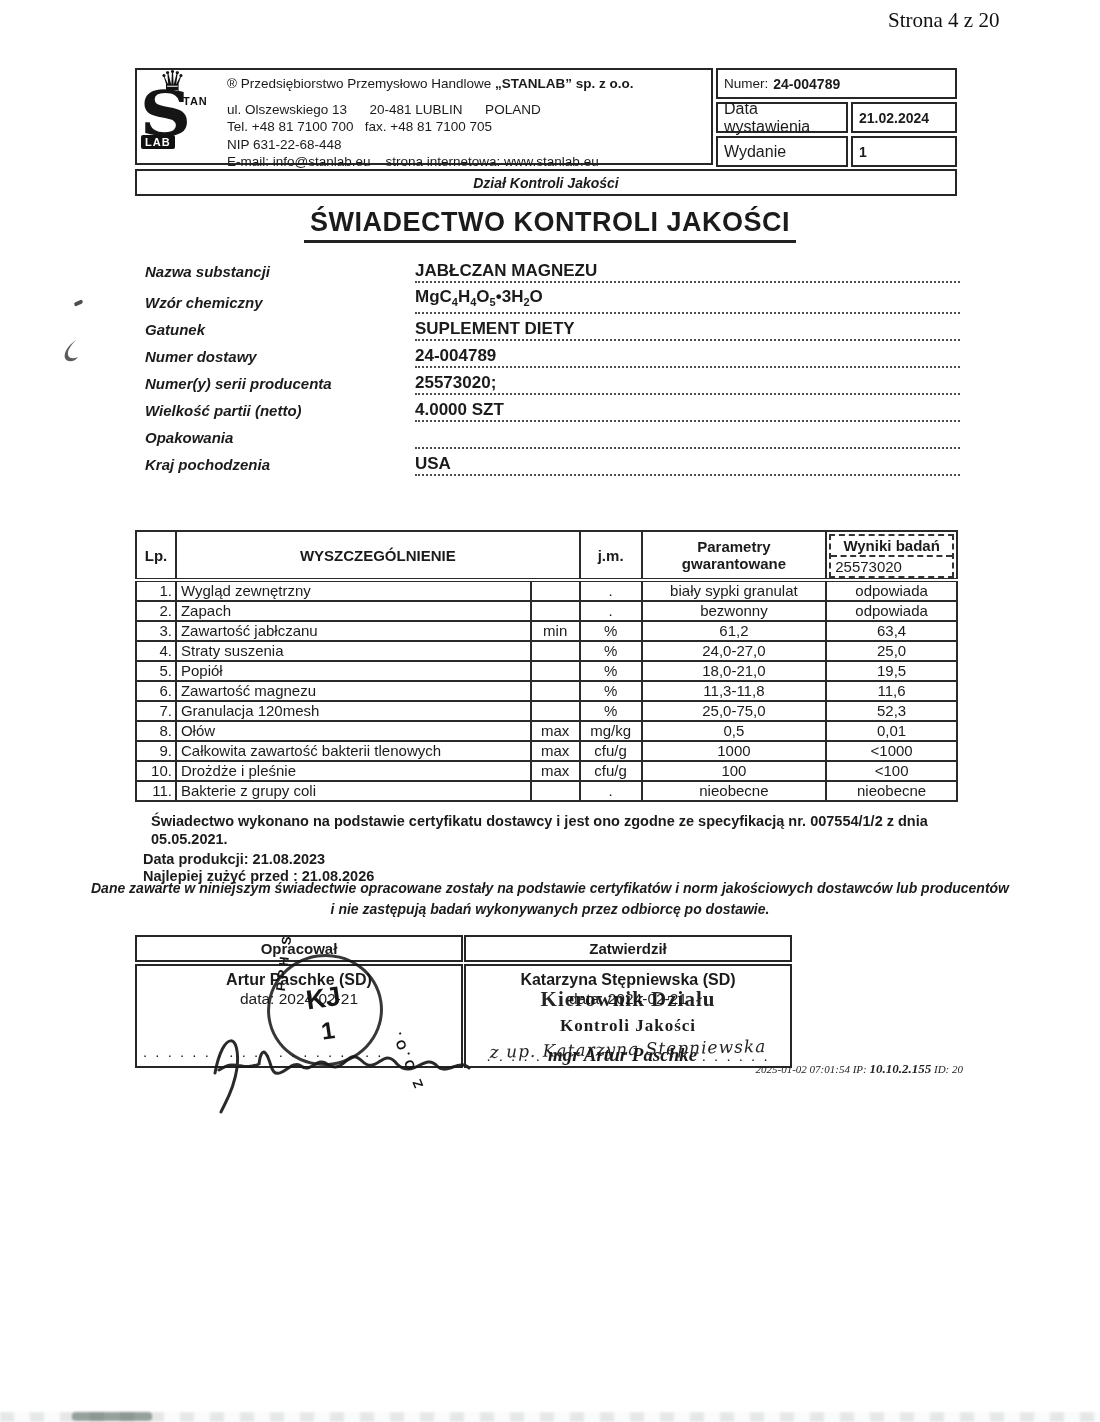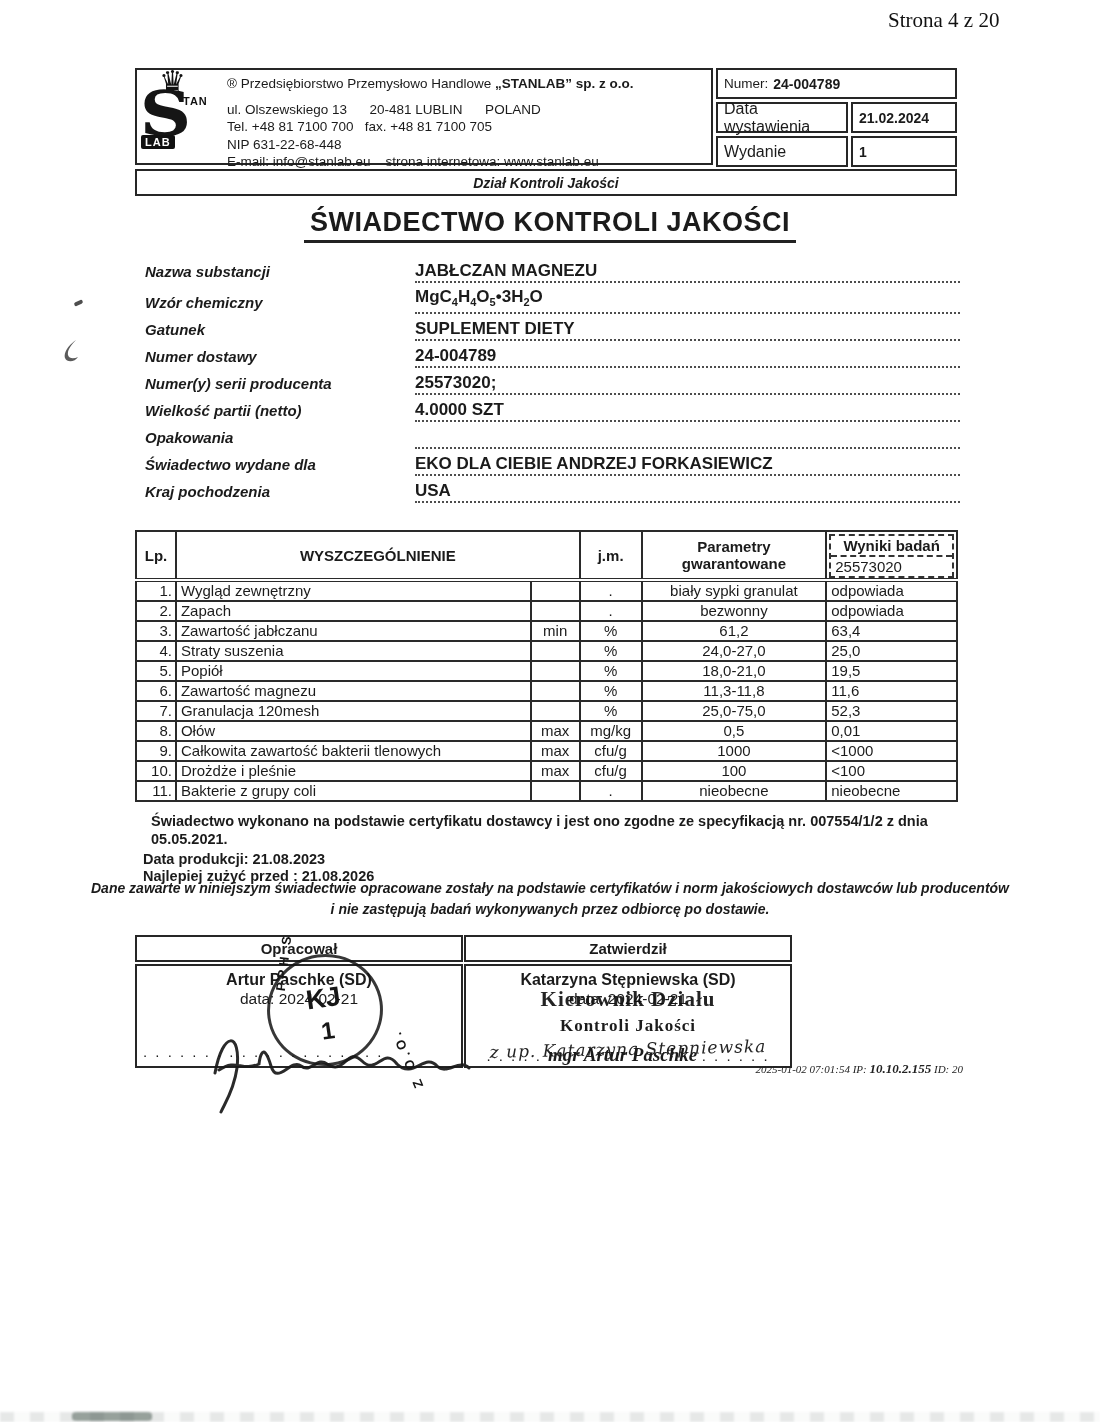--- a/index.html
+++ b/index.html
@@ -57,21 +57,21 @@
   }
   .f-value sub { font-size:11px; font-weight:bold; }
   
   .spec-table { position:absolute; left:135px; top:530px; width:823px; border-collapse:collapse; }
   .spec-table th, .spec-table td { border:2px solid #2a2a2a; font-size:15px; padding:0 4px; }
   .spec-table th { height:48px; font-weight:bold; border-bottom:4px double #2a2a2a; }
   .spec-table td { height:20px; line-height:18px; }
   .spec-table .c-lp { text-align:right; padding-right:3px; }
   .spec-table .c-name { text-align:left; }
   .spec-table .c-mm, .spec-table .c-jm, .spec-table .c-param { text-align:center; }
-  .spec-table .c-res { text-align:left; padding-left:4px; }
+  .spec-table .c-res { text-align:center; padding-left:4px; }
   .param-head div { line-height:17px; }
   .results-cell { padding:0 !important; vertical-align:top; }
   .results-box { border:2px dashed #333; margin:2px 2px 0 2px; }
   .results-box .r-title { text-align:center; font-weight:bold; padding:1px 0; border-bottom:2px dashed #333; }
   .results-box .r-batch { text-align:left; font-weight:normal; padding:1px 0 1px 4px; }
   
   .note-basis { position:absolute; left:151px; top:812px; width:833px; font-weight:bold; font-size:14.5px; line-height:18px; }
   .note-prod  { position:absolute; left:143px; top:851px; font-weight:bold; font-size:14.5px; }
   .note-best  { position:absolute; left:143px; top:868px; font-weight:bold; font-size:14.5px; }
   .disclaimer { position:absolute; left:88px; top:878px; width:924px; text-align:center;
@@ -192,24 +192,20 @@
       <div class="f-label">Numer(y) serii producenta</div>
       <div class="f-value">25573020;</div>
     </div>
     <div class="field-row">
       <div class="f-label">Wielkość partii (netto)</div>
       <div class="f-value">4.0000 SZT</div>
     </div>
     <div class="field-row">
       <div class="f-label">Opakowania</div>
       <div class="f-value"></div>
-    </div>
-    <div class="field-row">
-      <div class="f-label">Świadectwo wydane dla</div>
-      <div class="f-value">EKO DLA CIEBIE ANDRZEJ FORKASIEWICZ</div>
     </div>
     <div class="field-row">
       <div class="f-label">Kraj pochodzenia</div>
       <div class="f-value">USA</div>
     </div>
   </div>
 
   <table class="spec-table">
     <colgroup>
         <col style="width:40px">

